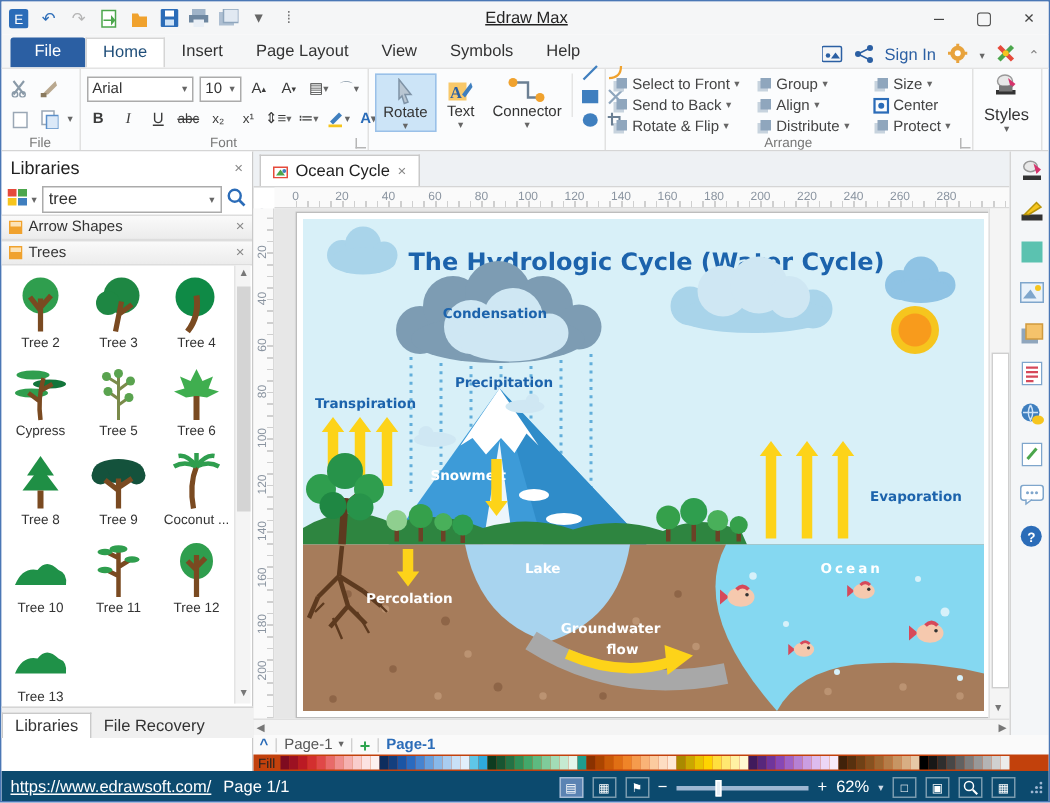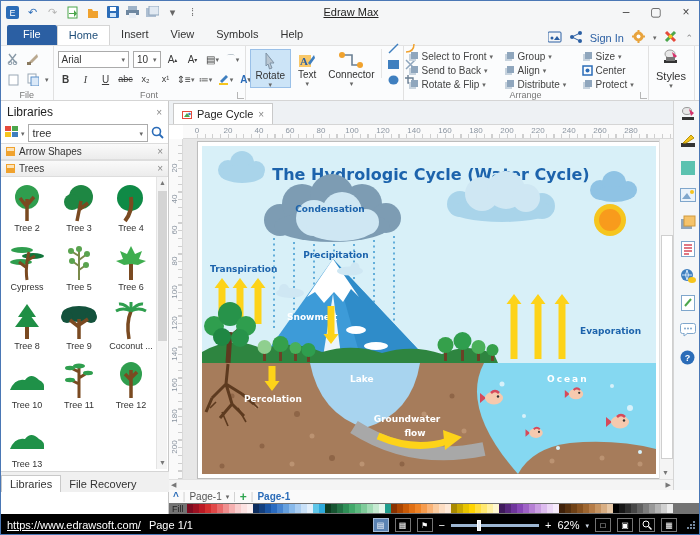--- a/index.html
+++ b/index.html
@@ -60,29 +60,29 @@
     background-image:repeating-linear-gradient(to bottom,#cfcfcf 0 1px,transparent 1px 7.75px);background-size:4px 100%;background-position:right 6px;background-repeat:no-repeat;}
   .vnum{position:absolute;left:1px;font-size:8px;color:#8a94a0;writing-mode:vertical-rl;transform:rotate(180deg) translateY(50%);}
   #canvas{position:absolute;left:182px;top:138px;width:476px;height:340px;background:#e7e7e7;overflow:hidden;}
   #page{position:absolute;left:14px;top:2px;width:464px;height:338px;background:#fff;border:1px solid #bdbdbd;box-shadow:1px 1px 2px rgba(0,0,0,.15);}
   #vscroll{position:absolute;left:658px;top:138px;width:14px;height:340px;background:#f4f4f4;border-left:1px solid #e0e0e0;}
   #vscroll .thumb{position:absolute;left:1px;top:96px;width:12px;height:224px;background:#fff;border:1px solid #cfcfcf;}
   #hscroll{position:absolute;left:168px;top:478px;width:504px;height:11px;background:#f4f4f4;border-top:1px solid #e0e0e0;display:flex;justify-content:space-between;align-items:center;padding:0 2px;font-size:7px;color:#777;}
   
   #pagebar{position:absolute;left:168px;top:489px;width:532px;height:13px;background:#fafafa;display:flex;align-items:center;gap:4px;padding:0 4px;font-size:10px;}
   #pagebar .sep{color:#ccc;}
-  #fillbar{position:absolute;left:168px;top:502px;width:532px;height:11px;background:#737373;display:flex;align-items:center;padding-left:3px;}
+  #fillbar{position:absolute;left:168px;top:502px;width:532px;height:11px;background:#c2410c;display:flex;align-items:center;padding-left:3px;}
   #fill-label{font-size:9px;color:#222;margin-right:3px;}
   #swatches{display:flex;height:9px;}
   .sw{width:6px;height:9px;}
   
   #rail{position:absolute;left:672px;top:100px;width:28px;height:389px;background:#f4f6f8;border-left:1px solid #d5d5d5;display:flex;flex-direction:column;align-items:center;padding-top:4px;gap:9px;}
   .rail-ic{width:18px;height:18px;display:flex;align-items:center;justify-content:center;}
   
-  #statusbar{position:absolute;left:0;top:513px;width:700px;height:22px;background:#000000;color:#fff;display:flex;align-items:center;font-size:11px;padding:0 6px;gap:8px;}
+  #statusbar{position:absolute;left:0;top:513px;width:700px;height:22px;background:#0c4a6e;color:#fff;display:flex;align-items:center;font-size:11px;padding:0 6px;gap:8px;}
   #status-link{color:#fff;text-decoration:underline;}
   #status-right{margin-left:auto;display:flex;align-items:center;gap:6px;}
   .sbtn{width:16px;height:14px;border:1px solid rgba(255,255,255,.45);display:flex;align-items:center;justify-content:center;font-size:8px;}
   .sbtn.hl{background:#5b83b3;}
   #slider{width:88px;height:3px;background:#9db6d2;position:relative;}
   #slider .handle{position:absolute;left:26px;top:-4px;width:4px;height:11px;background:#e8eef5;border:1px solid #fff;}
   #grip{display:flex;flex-direction:column;gap:1px;margin-left:4px;}
   
   .dl{font:bold 9px "DejaVu Sans",sans-serif;fill:#1c63ac;}
   .dw{font:bold 9px "DejaVu Sans",sans-serif;fill:#ffffff;}
@@ -141,20 +141,21 @@
     <span class="wbtn">–</span>
     <span class="wbtn">▢</span>
     <span class="wbtn">×</span>
   </div>
 </div>
 
 <div id="tabrow">
   <div id="file-tab">File</div>
   <div class="rtab active">Home</div>
   <div class="rtab">Insert</div>
+  <div class="rtab">Page Layout</div>
   <div class="rtab">View</div>
   <div class="rtab">Symbols</div>
   <div class="rtab">Help</div>
   <div id="tabrow-right">
     <span><svg width="14" height="12">
           <rect x="0" y="1" width="13" height="10" rx="1" fill="none" stroke="#2b5fa3"></rect>
           <circle cx="4" cy="7" r="1.5" fill="#2b5fa3"></circle>
           <path d="M6 9 L9 5 L12 9 Z" fill="#2b5fa3"></path>
         </svg></span>
     <span><svg width="12" height="12">
@@ -583,21 +584,21 @@
 </div>
 
 <div id="docbar">
   <div id="doctab">
     <svg width="10" height="10">
         <rect x="0" y="2" width="10" height="8" fill="#e64a3b"></rect>
         <rect x="1" y="3" width="8" height="6" fill="#fff"></rect>
         <path d="M2 8 L5 4 L8 8 Z" fill="#4ca64c"></path>
         <circle cx="7.5" cy="5" r="1.3" fill="#3f7fbf"></circle>
       </svg>
-    <span>Page Cycle</span>
+    <span>Ocean Cycle</span>
     <span class="xbtn">×</span>
   </div>
 </div>
 <div id="hruler">
     <span class="hnum" style="left: 14px;">0</span>
     <span class="hnum" style="left: 45px;">20</span>
     <span class="hnum" style="left: 76px;">40</span>
     <span class="hnum" style="left: 107px;">60</span>
     <span class="hnum" style="left: 138px;">80</span>
     <span class="hnum" style="left: 169px;">100</span>

